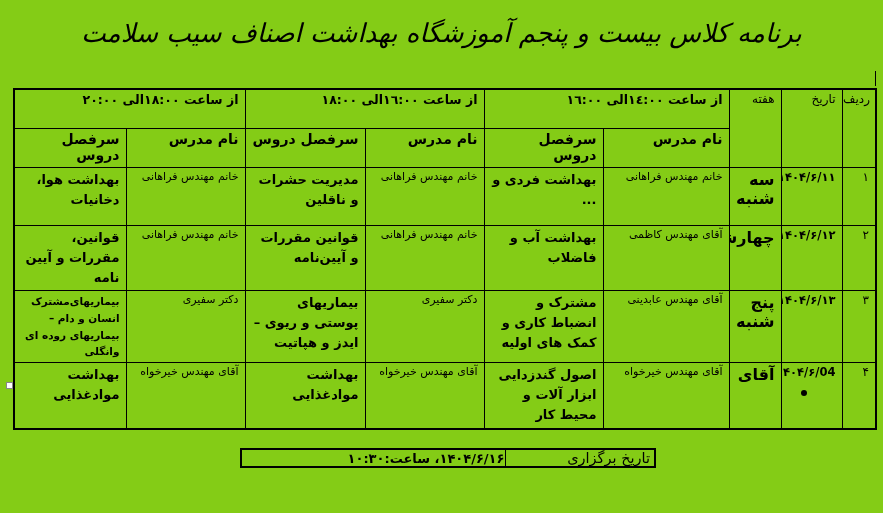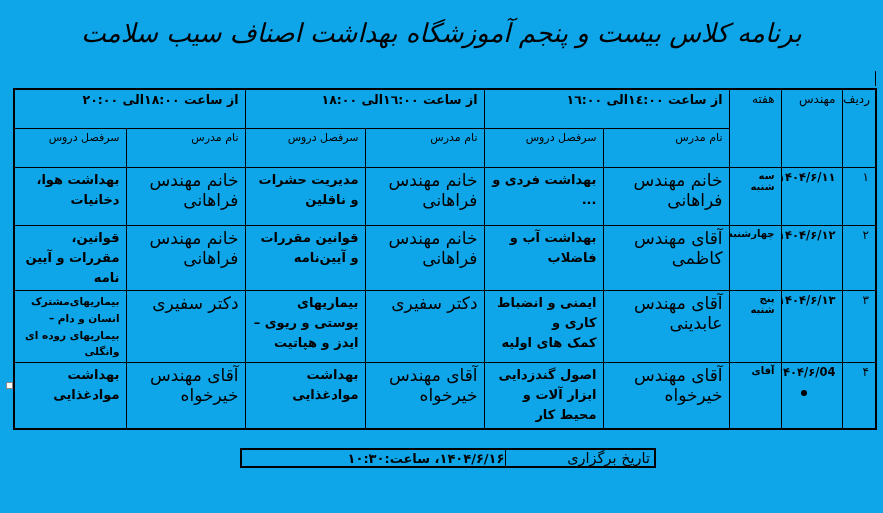--- a/index.html
+++ b/index.html
@@ -1,39 +1,39 @@
 <!DOCTYPE html>
 <html lang="fa" dir="rtl"><head>
 <meta charset="utf-8">
 <style>
   * { margin:0; padding:0; box-sizing:border-box; }
   html,body { background:#fff; }
   .page {
-    position:relative; width:883px; height:513px; background:#0ea5e9;
+    position:relative; width:883px; height:513px; background:#84cc16;
     font-family:"DejaVu Sans", sans-serif; direction:rtl; color:#000; overflow:hidden;
   }
   .doc-title {
     position:absolute; top:8px; left:0; right:0; height:52px;
     text-align:center; font-style:italic; font-size:26px; font-weight:normal;
     letter-spacing:-1px; line-height:50px;
   }
   
   table.main {
     position:absolute; top:88px; left:13px; width:862px;
     border-collapse:collapse; table-layout:fixed; direction:rtl;
     border:2px solid #000;
   }
   table.main td { border:1px solid #000; vertical-align:top; padding:2px 6px; overflow:hidden; }
   td.time-h   { font-weight:bold; font-size:12.5px; padding-top:7px; }
   td.small-h  { font-size:12px; padding-top:7px; }
-  td.subh     { font-weight:normal; font-size:11px; padding-top:9px;margin-top:13px; }
+  td.subh     { font-weight:bold; font-size:14px; padding-top:9px;margin-top:13px; }
   td.num-c    { font-size:12px; padding-top:9px; }
   td.date-c   { font-weight:bold; font-size:11.5px; padding-top:9px; }
-  td.day-c    { font-weight:bold; font-size:10px; padding-top:9px; }
-  td.inst-c   { font-size:17px; padding-top:8px; }
+  td.day-c    { font-weight:bold; font-size:16px; padding-top:9px; }
+  td.inst-c   { font-size:11px; padding-top:8px; }
   td.topic-c  { font-weight:bold; font-size:13px; padding-top:8px; white-space:pre-line; line-height:1.55; }
   td.topic-sm { font-size:10.5px; line-height:1.6; }
   
   table.exam {
     position:absolute; top:448px; left:240px; width:414px;
     border-collapse:collapse; table-layout:fixed; direction:rtl;
     border:2px solid #000;
   }
   table.exam td { border:1px solid #000; vertical-align:middle; overflow:hidden; }
   td.exam-title { text-align:center; font-weight:bold; font-size:15px; height:27px; }
@@ -61,21 +61,21 @@
       <col style="width:126px">
         <col style="width:119px">
       <col style="width:119px">
         <col style="width:120px">
       <col style="width:119px">
         <col style="width:112px">
     </colgroup>
     <tbody>
         <tr style="height:39px">
       <td rowspan="2" class="small-h">ردیف</td>
-      <td rowspan="2" class="small-h">مهندس</td>
+      <td rowspan="2" class="small-h">تاریخ</td>
       <td rowspan="2" class="small-h">هفته</td>
       <td colspan="2" class="time-h">از ساعت ١٤:٠٠الی ١٦:٠٠</td>
       <td colspan="2" class="time-h">از ساعت ١٦:٠٠الی ١٨:٠٠</td>
       <td colspan="2" class="time-h">از ساعت ١٨:٠٠الی ٢٠:٠٠</td>
     </tr>
     <tr style="height:39px">
       <td class="subh">نام مدرس</td>
       <td class="subh">سرفصل دروس</td>
       <td class="subh">نام مدرس</td>
       <td class="subh">سرفصل دروس</td>
@@ -102,21 +102,21 @@
       <td class="inst-c">خانم مهندس فراهانی</td>
       <td class="topic-c">قوانین مقررات و آیین‌نامه</td>
       <td class="inst-c">خانم مهندس فراهانی</td>
       <td class="topic-c">قوانین، مقررات و آیین نامه</td>
     </tr>
     <tr style="height:65px">
       <td class="num-c">۳</td>
       <td class="date-c">۱۴۰۴/۶/۱۳</td>
       <td class="day-c">پنج شنبه</td>
       <td class="inst-c">آقای مهندس عابدینی</td>
-      <td class="topic-c">ایمنی و انضباط کاری و
+      <td class="topic-c">مشترک و انضباط کاری و
 کمک های اولیه</td>
       <td class="inst-c">دکتر سفیری</td>
       <td class="topic-c">بیماریهای پوستی و ریوی –
 ایدز و هپاتیت</td>
       <td class="inst-c">دکتر سفیری</td>
       <td class="topic-c topic-sm">بیماریهای‌مشترک انسان و دام –
 بیماریهای روده ای وانگلی</td>
     </tr>
     <tr style="height:53px">
       <td class="num-c">۴</td>

